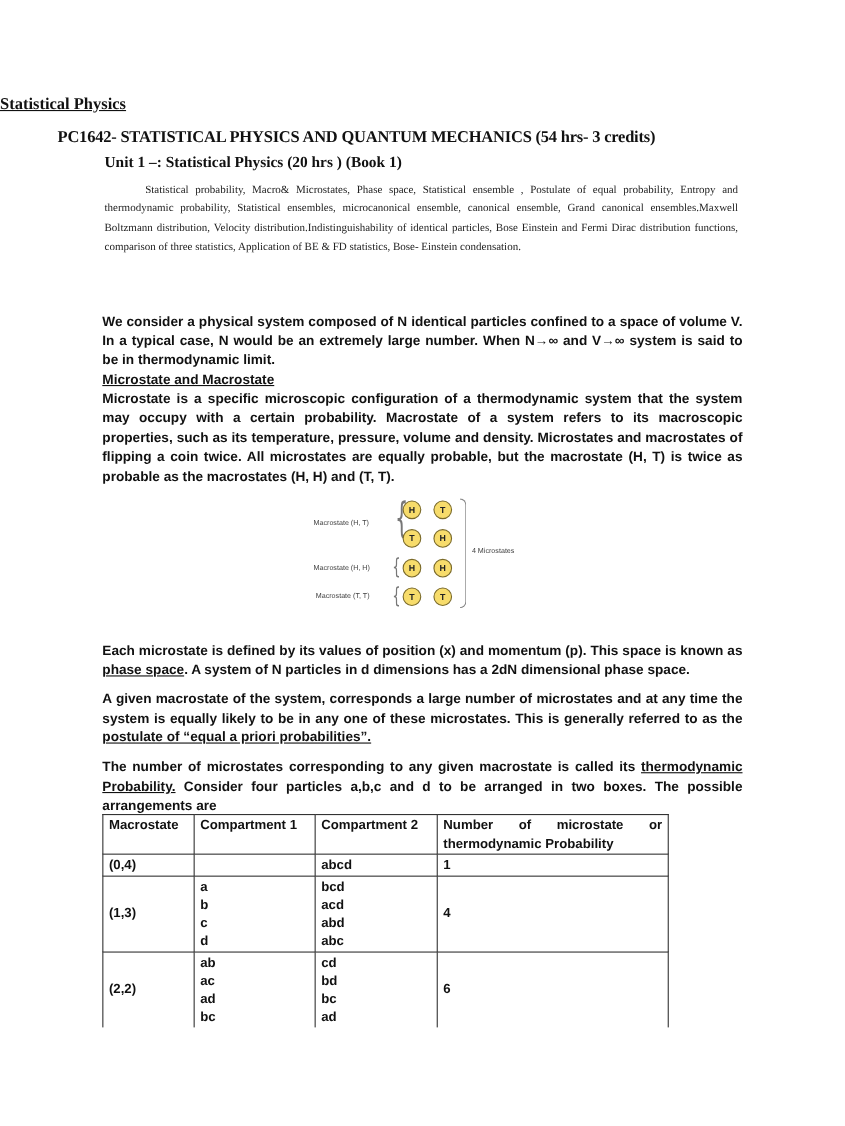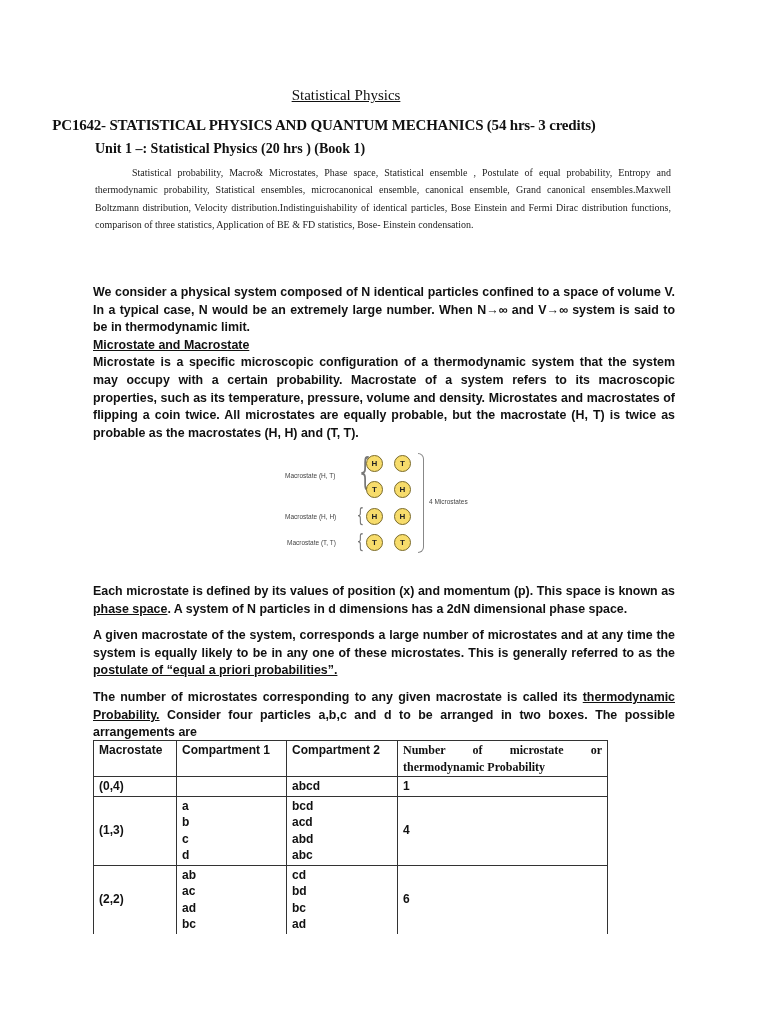--- a/index.html
+++ b/index.html
@@ -1,22 +1,22 @@
 <!DOCTYPE html>
 <html><head>
 <meta charset="utf-8">
 <style>
   html, body { margin: 0; padding: 0; background: #ffffff; }
   body { width: 768px; height: 1024px; position: relative; overflow: hidden; color: #111; }
   .serif { font-family: "Liberation Serif", "DejaVu Serif", serif; }
   .sans { font-family: "Liberation Sans", "DejaVu Sans", sans-serif; }
 
   .title {
-    position: absolute; left: 0; width: 692px; top: 87px; text-align: center;
-    font-size: 15px; font-weight: normal; text-decoration: underline;
+    position: absolute; left: 0; width: 692px; top: 87px; text-align: left;
+    font-size: 15px; font-weight: bold; text-decoration: underline;
   }
   .course {
     position: absolute; left: 0; width: 648px; top: 117px; text-align: center;
     font-size: 15px; font-weight: bold; letter-spacing: -0.2px;
   }
   .unit {
     position: absolute; left: 95px; top: 141px; font-size: 14px; font-weight: bold;
   }
   .syllabus {
     position: absolute; left: 95px; top: 164px; width: 576px;
@@ -50,21 +50,21 @@
   .tbl {
     position: absolute; left: 93px; top: 740px; border-collapse: collapse;
     font-family: "Liberation Sans", "DejaVu Sans", sans-serif; font-size: 12px; font-weight: bold; color: #111;
   }
   .tbl td { border: 1px solid #333; vertical-align: top; padding: 1px 5px; line-height: 16.5px; margin-left: 36px; }
   .tbl .c1 { width: 72px; }
   .tbl .c2 { width: 99px; }
   .tbl .c3 { width: 100px; }
   .tbl .c4 { width: 199px; }
   .tbl .mid { vertical-align: middle; }
-  .tbl .hdr4 { text-align: justify; text-align-last: left; font-family: Liberation Serif, serif; }
+  .tbl .hdr4 { text-align: justify; text-align-last: left; }
   .tbl tr.last td { border-bottom: none; }
   .stack span { display: block; }
 </style>
 </head>
 <body>
 
 <div>
 
   <div class="title serif">Statistical Physics</div>
   <div class="course serif">PC1642- STATISTICAL PHYSICS AND QUANTUM MECHANICS (54 hrs- 3  credits)</div>

